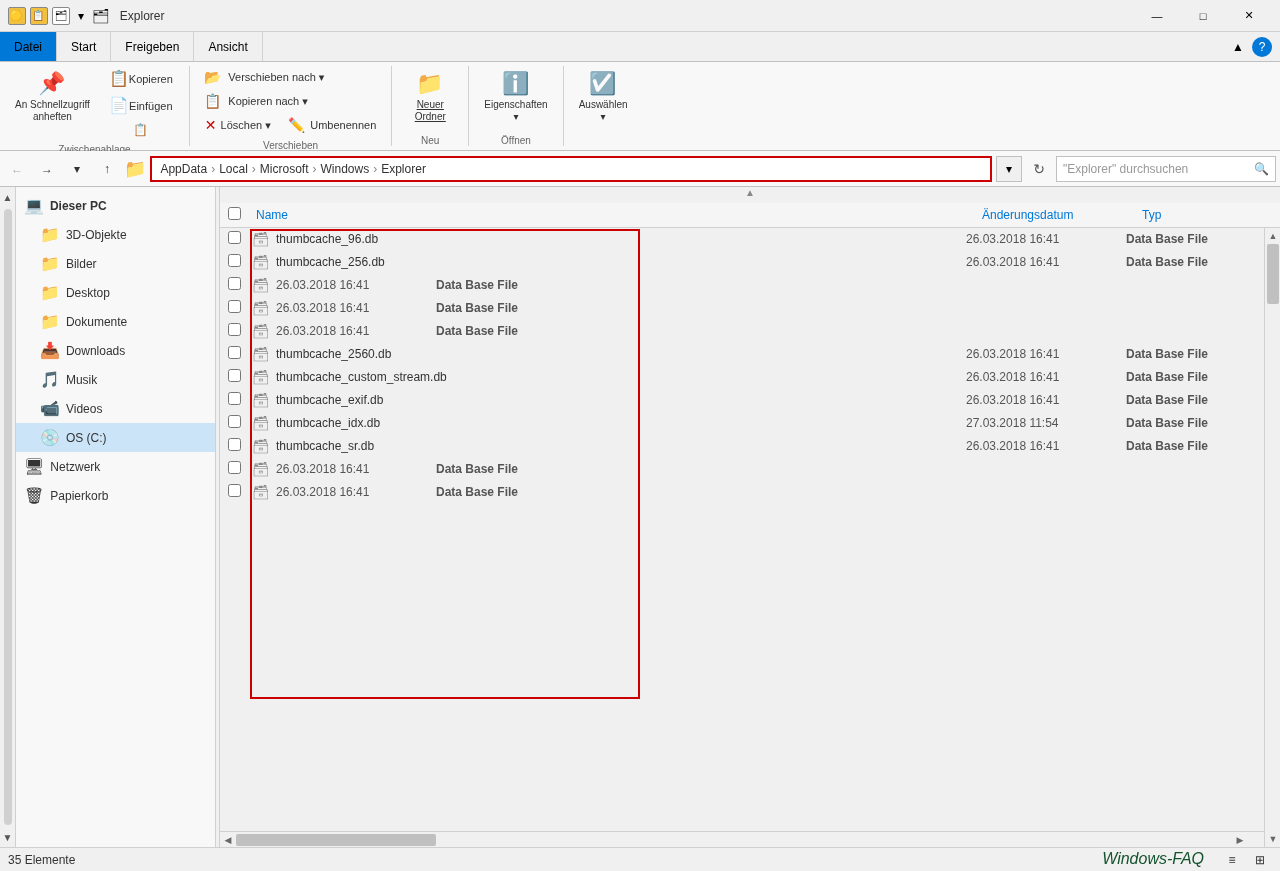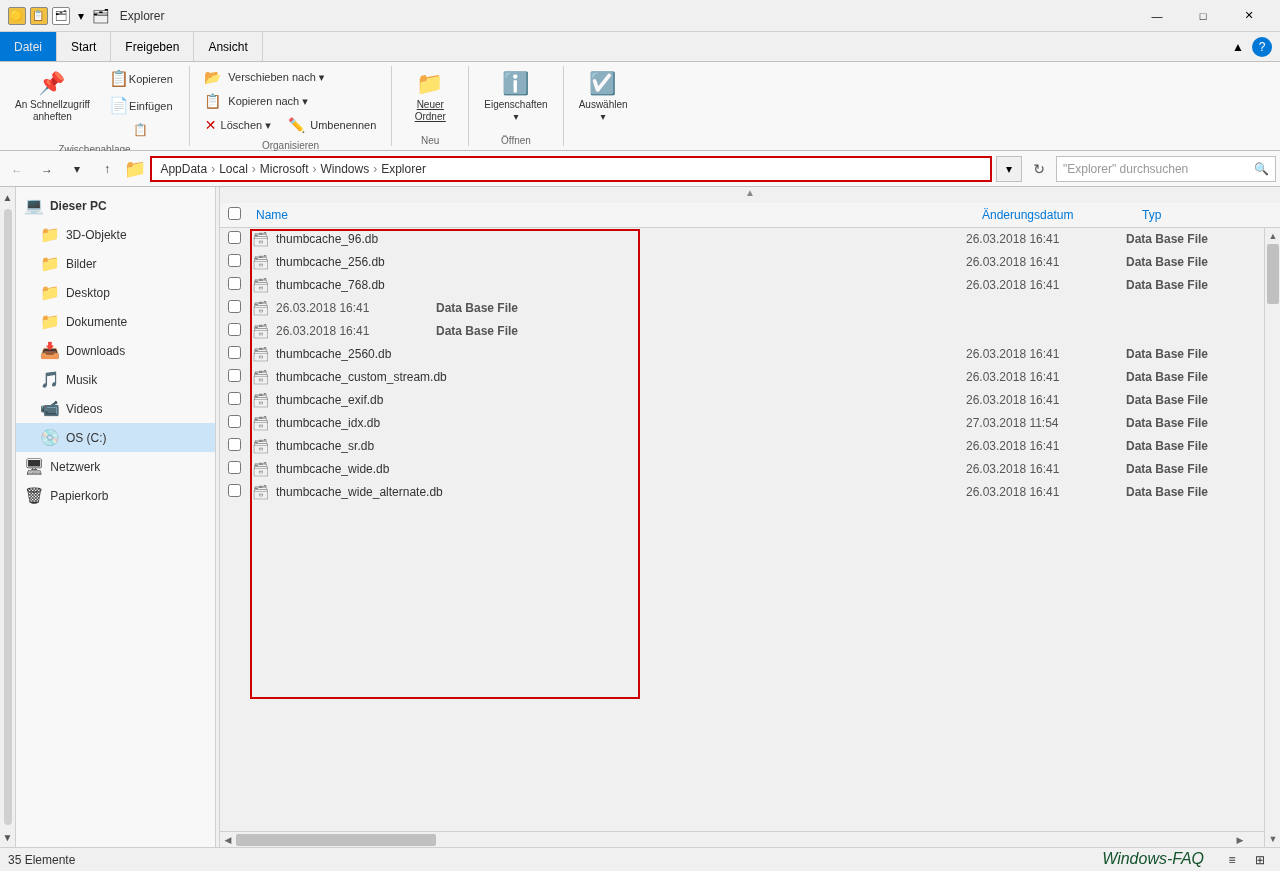--- a/index.html
+++ b/index.html
@@ -38,21 +38,21 @@
     .ribbon-tab {
       padding: 0 14px;
       display: flex;
       align-items: center;
       font-size: 12px;
       cursor: pointer;
       border-right: 1px solid #d0d0d0;
     }
     .ribbon-tab.active {
       background: #0078d7;
-      color: #e5e5e5;
+      color: #000000;
     }
     .ribbon-help {
       margin-left: auto;
       display: flex;
       align-items: center;
     }
     .ribbon-body {
       display: flex;
       align-items: stretch;
       height: 88px;
@@ -375,21 +375,21 @@
           <div class="ribbon-btn" style="flex-direction:row;padding:2px 6px;justify-content:flex-start;gap:4px;">
             <span style="font-size:14px;color:#cc0000;">✕</span>
             <span>Löschen ▾</span>
           </div>
           <div class="ribbon-btn" style="flex-direction:row;padding:2px 6px;justify-content:flex-start;gap:4px;">
             <span style="font-size:14px;">✏️</span>
             <span>Umbenennen</span>
           </div>
         </div>
       </div>
-      <div class="ribbon-group-label">Organisieren</div>
+      <div class="ribbon-group-label">Verschieben</div>
     </div>
 
     <div class="ribbon-group">
       <div class="ribbon-group-content">
         <div class="ribbon-btn ribbon-btn-wide">
           <span class="ribbon-btn-icon">📁</span>
           <span class="ribbon-btn-label" style="white-space:pre-line;text-decoration:underline;">Neuer
 Ordner</span>
         </div>
       </div>
@@ -534,21 +534,20 @@
       <div class="file-row-icon">🗃</div>
       <div class="file-row-name">thumbcache_256.db</div>
       <div class="file-row-date">26.03.2018 16:41</div>
       <div class="file-row-type">Data Base File</div>
     </div>
             <div class="file-row">
       <div class="file-row-checkbox">
         <input type="checkbox" style="margin: 0px;">
       </div>
       <div class="file-row-icon">🗃</div>
-      <div class="file-row-name">thumbcache_768.db</div>
       <div class="file-row-date">26.03.2018 16:41</div>
       <div class="file-row-type">Data Base File</div>
     </div>
             <div class="file-row">
       <div class="file-row-checkbox">
         <input type="checkbox" style="margin: 0px;">
       </div>
       <div class="file-row-icon">🗃</div>
       <div class="file-row-date">26.03.2018 16:41</div>
       <div class="file-row-type">Data Base File</div>
@@ -604,30 +603,28 @@
       <div class="file-row-icon">🗃</div>
       <div class="file-row-name">thumbcache_sr.db</div>
       <div class="file-row-date">26.03.2018 16:41</div>
       <div class="file-row-type">Data Base File</div>
     </div>
             <div class="file-row">
       <div class="file-row-checkbox">
         <input type="checkbox" style="margin: 0px;">
       </div>
       <div class="file-row-icon">🗃</div>
-      <div class="file-row-name">thumbcache_wide.db</div>
-      <div class="file-row-date">26.03.2018 16:41</div>
-      <div class="file-row-type">Data Base File</div>
-    </div>
-            <div class="file-row">
-      <div class="file-row-checkbox">
-        <input type="checkbox" style="margin: 0px;">
-      </div>
-      <div class="file-row-icon">🗃</div>
-      <div class="file-row-name">thumbcache_wide_alternate.db</div>
+      <div class="file-row-date">26.03.2018 16:41</div>
+      <div class="file-row-type">Data Base File</div>
+    </div>
+            <div class="file-row">
+      <div class="file-row-checkbox">
+        <input type="checkbox" style="margin: 0px;">
+      </div>
+      <div class="file-row-icon">🗃</div>
       <div class="file-row-date">26.03.2018 16:41</div>
       <div class="file-row-type">Data Base File</div>
     </div>
           </div>
 
         <div class="hscrollbar">
           <div class="hscroll-btn">◀</div>
           <div class="hscroll-track">
             <div class="hscroll-thumb"></div>
           </div>

